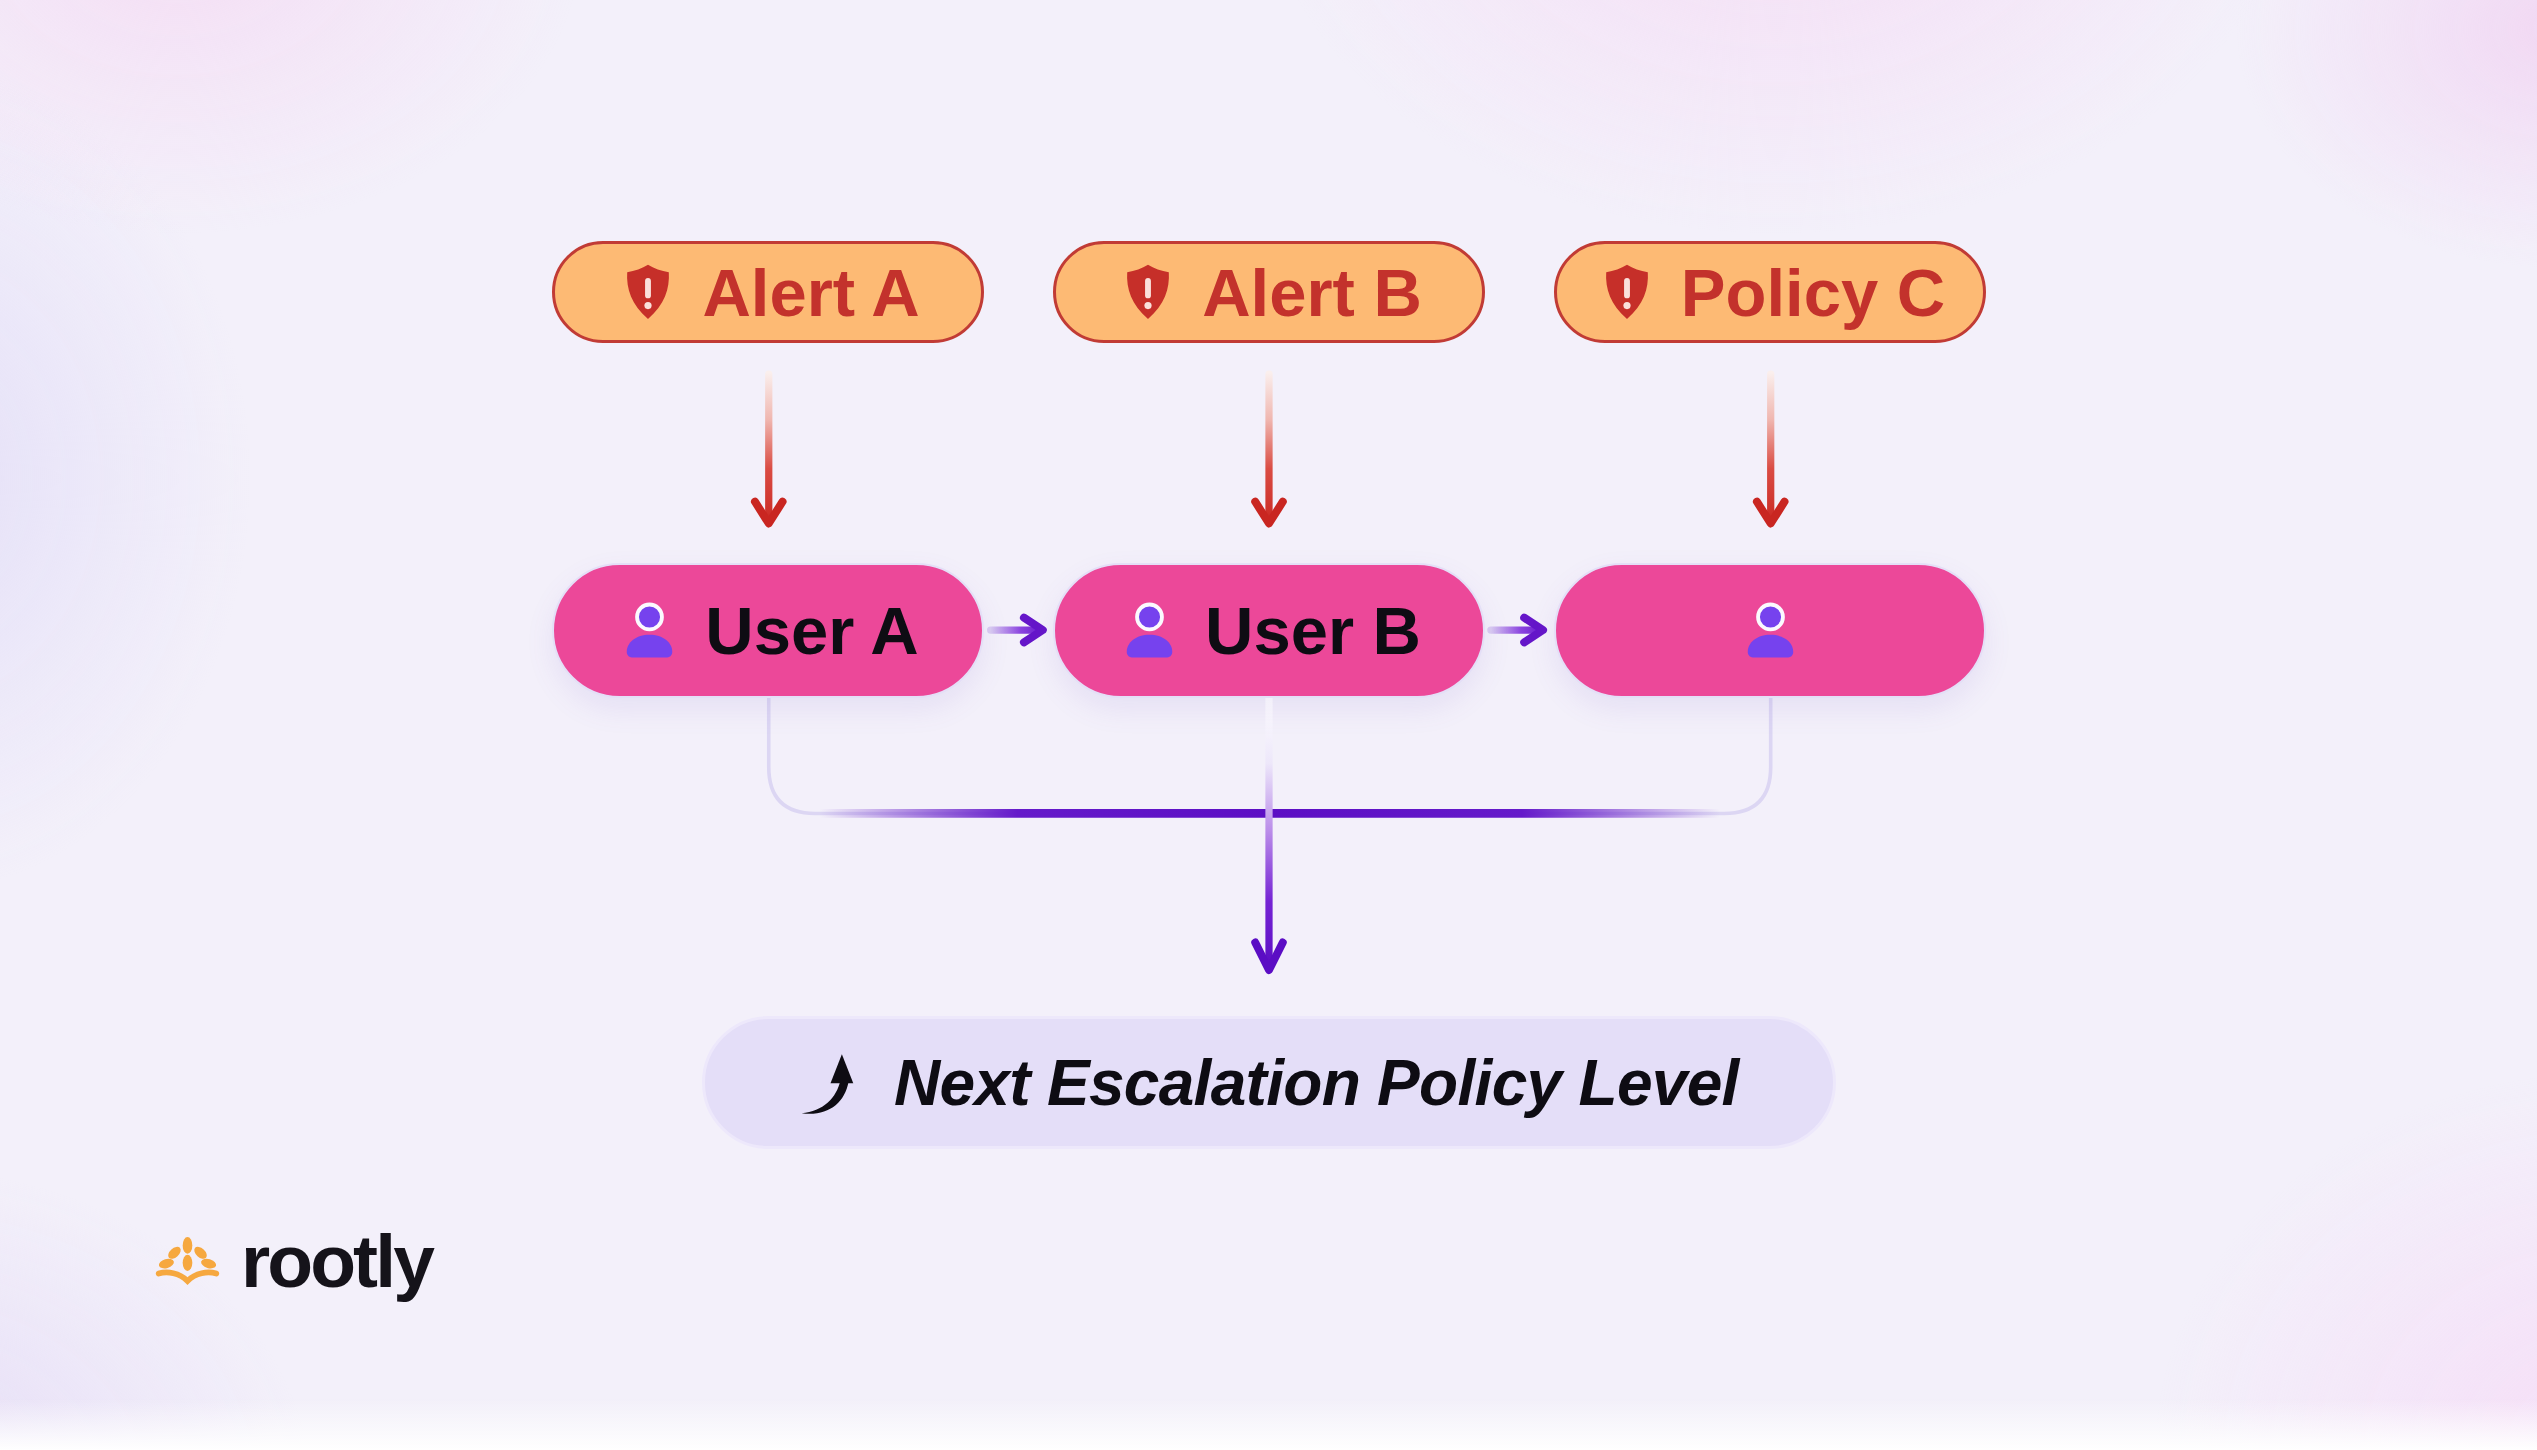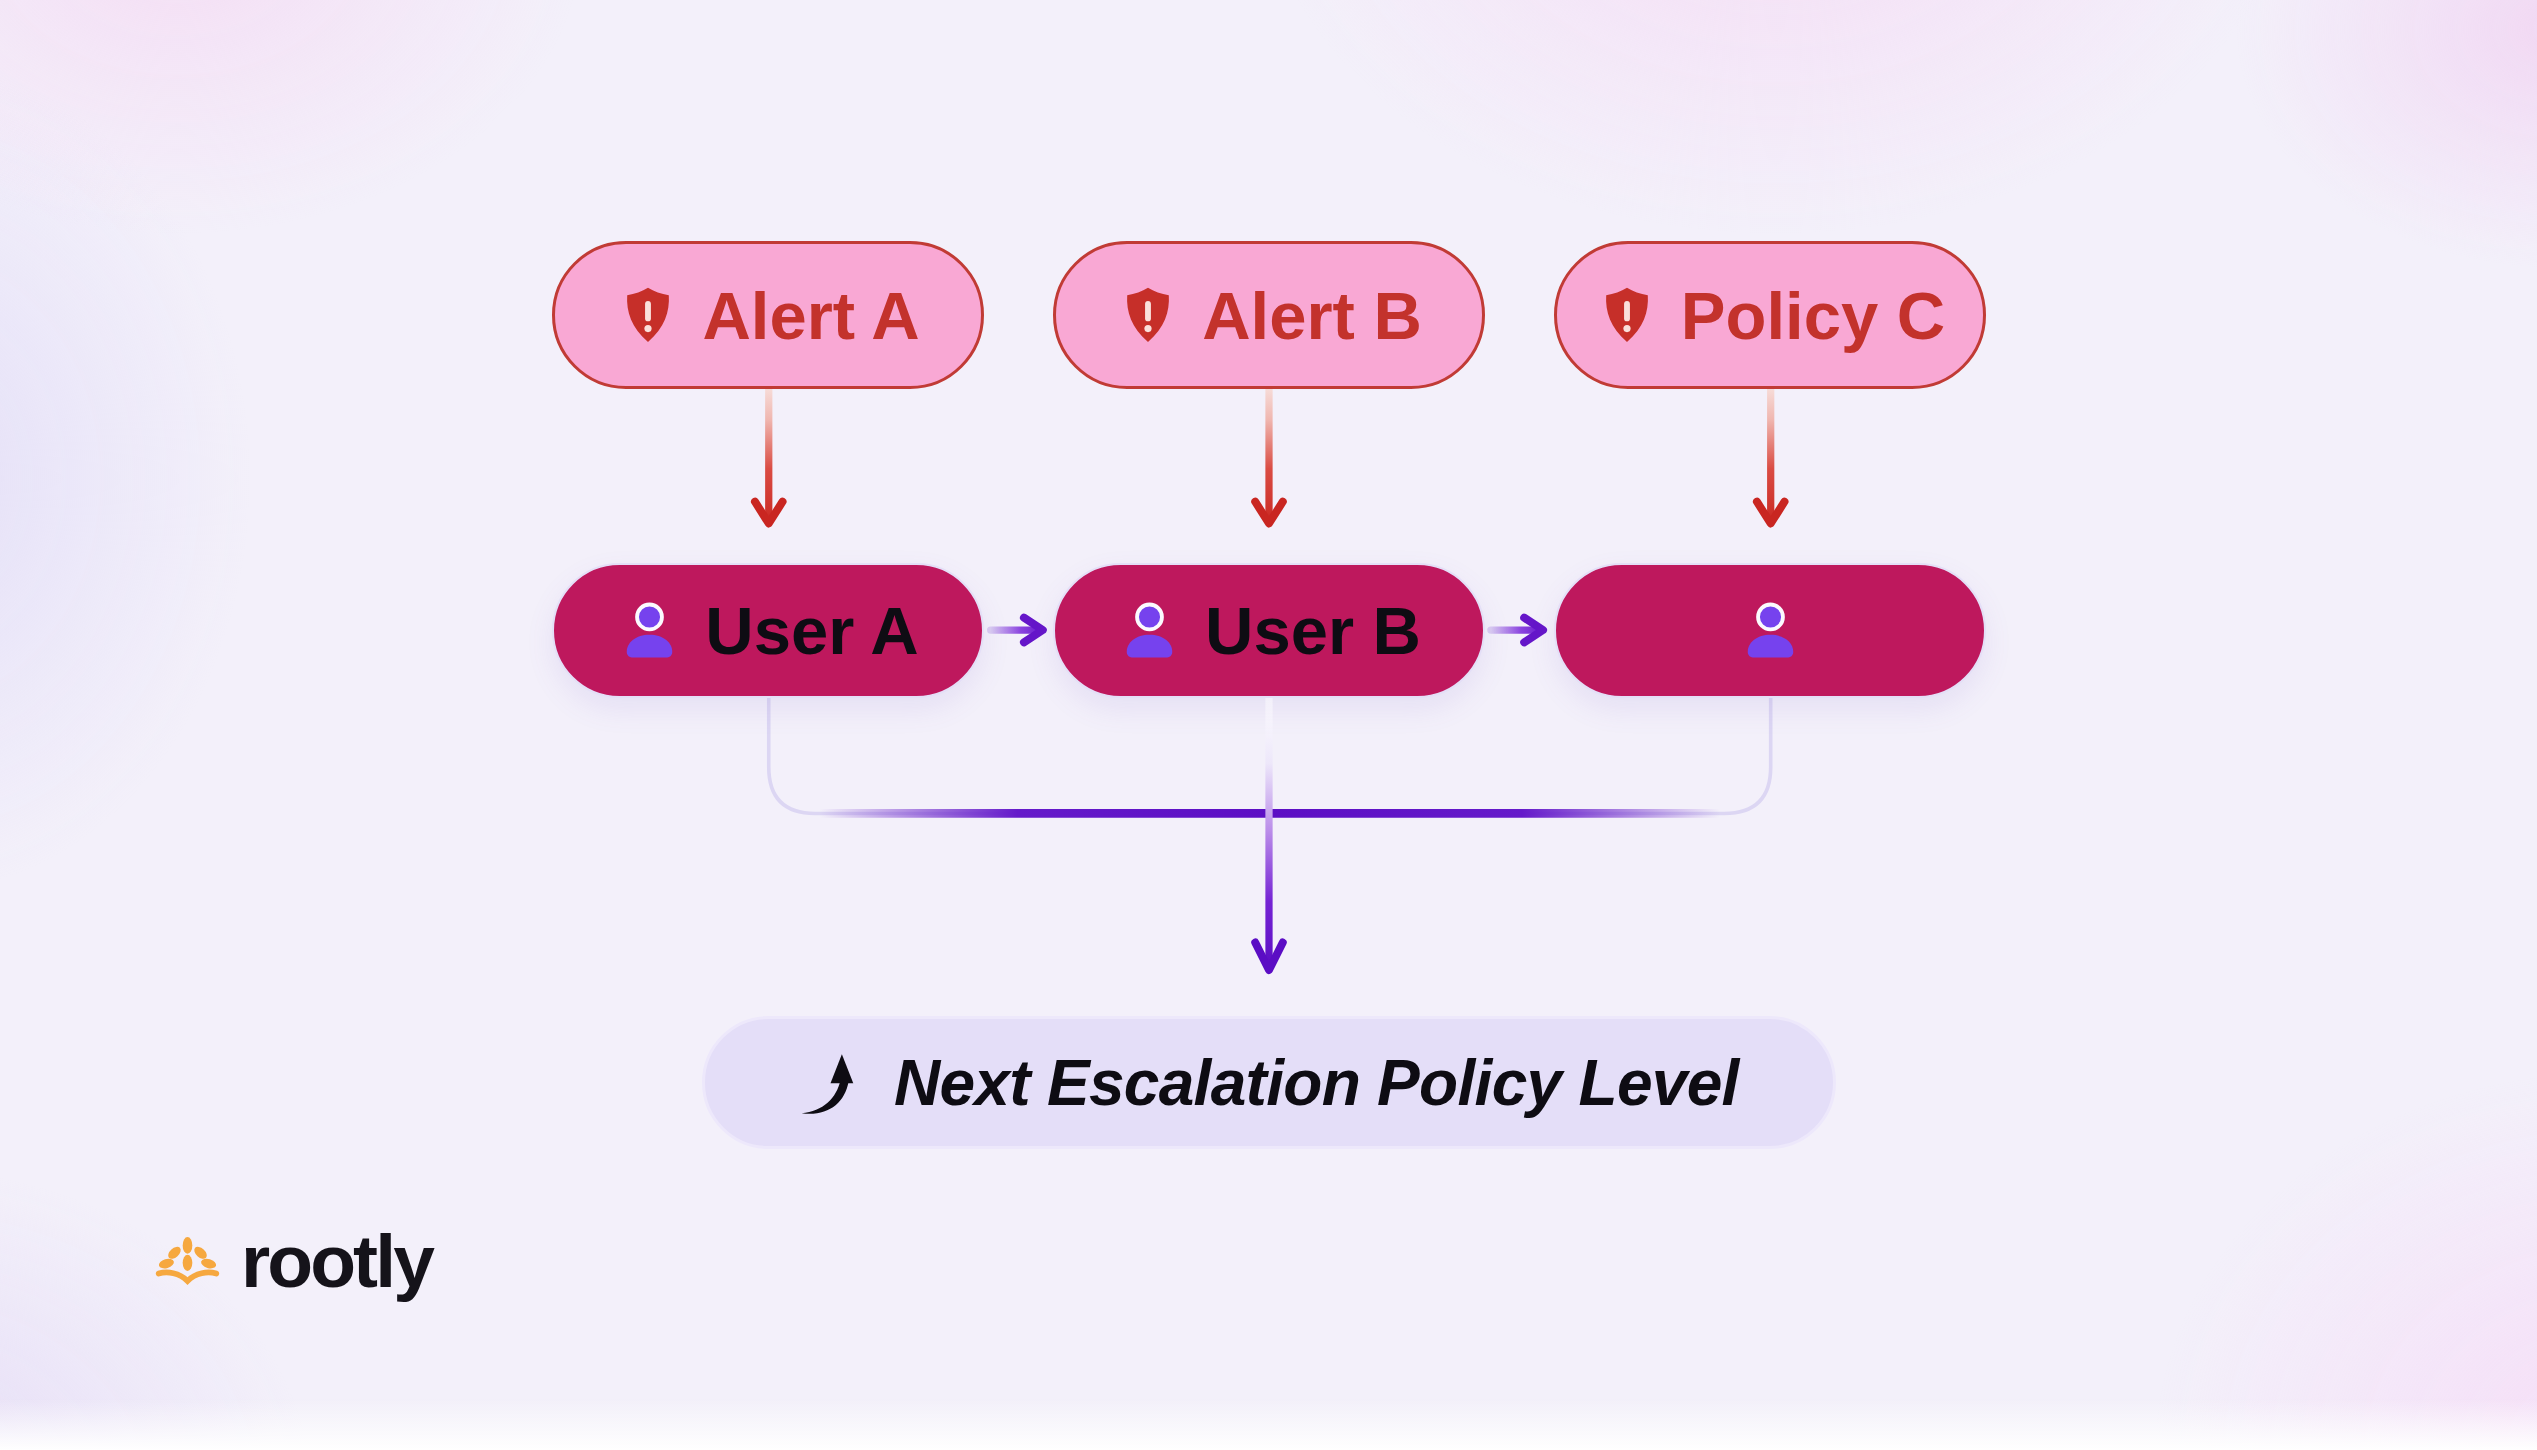--- a/index.html
+++ b/index.html
@@ -14,26 +14,26 @@
       radial-gradient(834px 689px at 103% 100%, rgba(247,211,246,.65), transparent 55%),
       radial-gradient(689px 544px at -4% 103%, rgba(224,213,245,.75), transparent 60%),
       radial-gradient(544px 689px at -3% 33%,  rgba(221,216,247,.65), transparent 60%),
       #F3F0FA;
   }
   .pill{
     position:absolute;display:flex;align-items:center;justify-content:center;
     box-sizing:border-box;border-radius:87px;font-weight:700;white-space:nowrap;
   }
   .alert-pill{
-    left:0;top:241px;width:432px;height:148px;gap:22px;
-    background:#f9a8d4;border:3.6px solid #C13B35;color:#C3322C;font-size:67px;
+    left:0;top:241px;width:432px;height:102px;gap:22px;
+    background:#fdba74;border:3.6px solid #C13B35;color:#C3322C;font-size:67px;
   }
   .user-pill{
     left:0;top:563px;width:432px;height:135px;gap:23px;
-    background:#be185d;border:2.2px solid #E4DFF7;color:#0E0C13;font-size:67px;
+    background:#ec4899;border:2.2px solid #E4DFF7;color:#0E0C13;font-size:67px;
     box-shadow:0 11.6px 27.6px rgba(116,86,196,.10);
   }
   .col-a{margin-left:552px;} .col-b{margin-left:1053px;} .col-c{margin-left:1554px;}
   .esc-pill{
     left:702px;top:1016px;width:1134px;height:133px;gap:27.6px;
     background:#E4DEF8;border:3.6px solid #EDE8FB;color:#0E0C13;font-size:64px;
     letter-spacing:-0.7px;
     font-style:italic;
   }
   .icon{flex:0 0 auto;display:block;}

